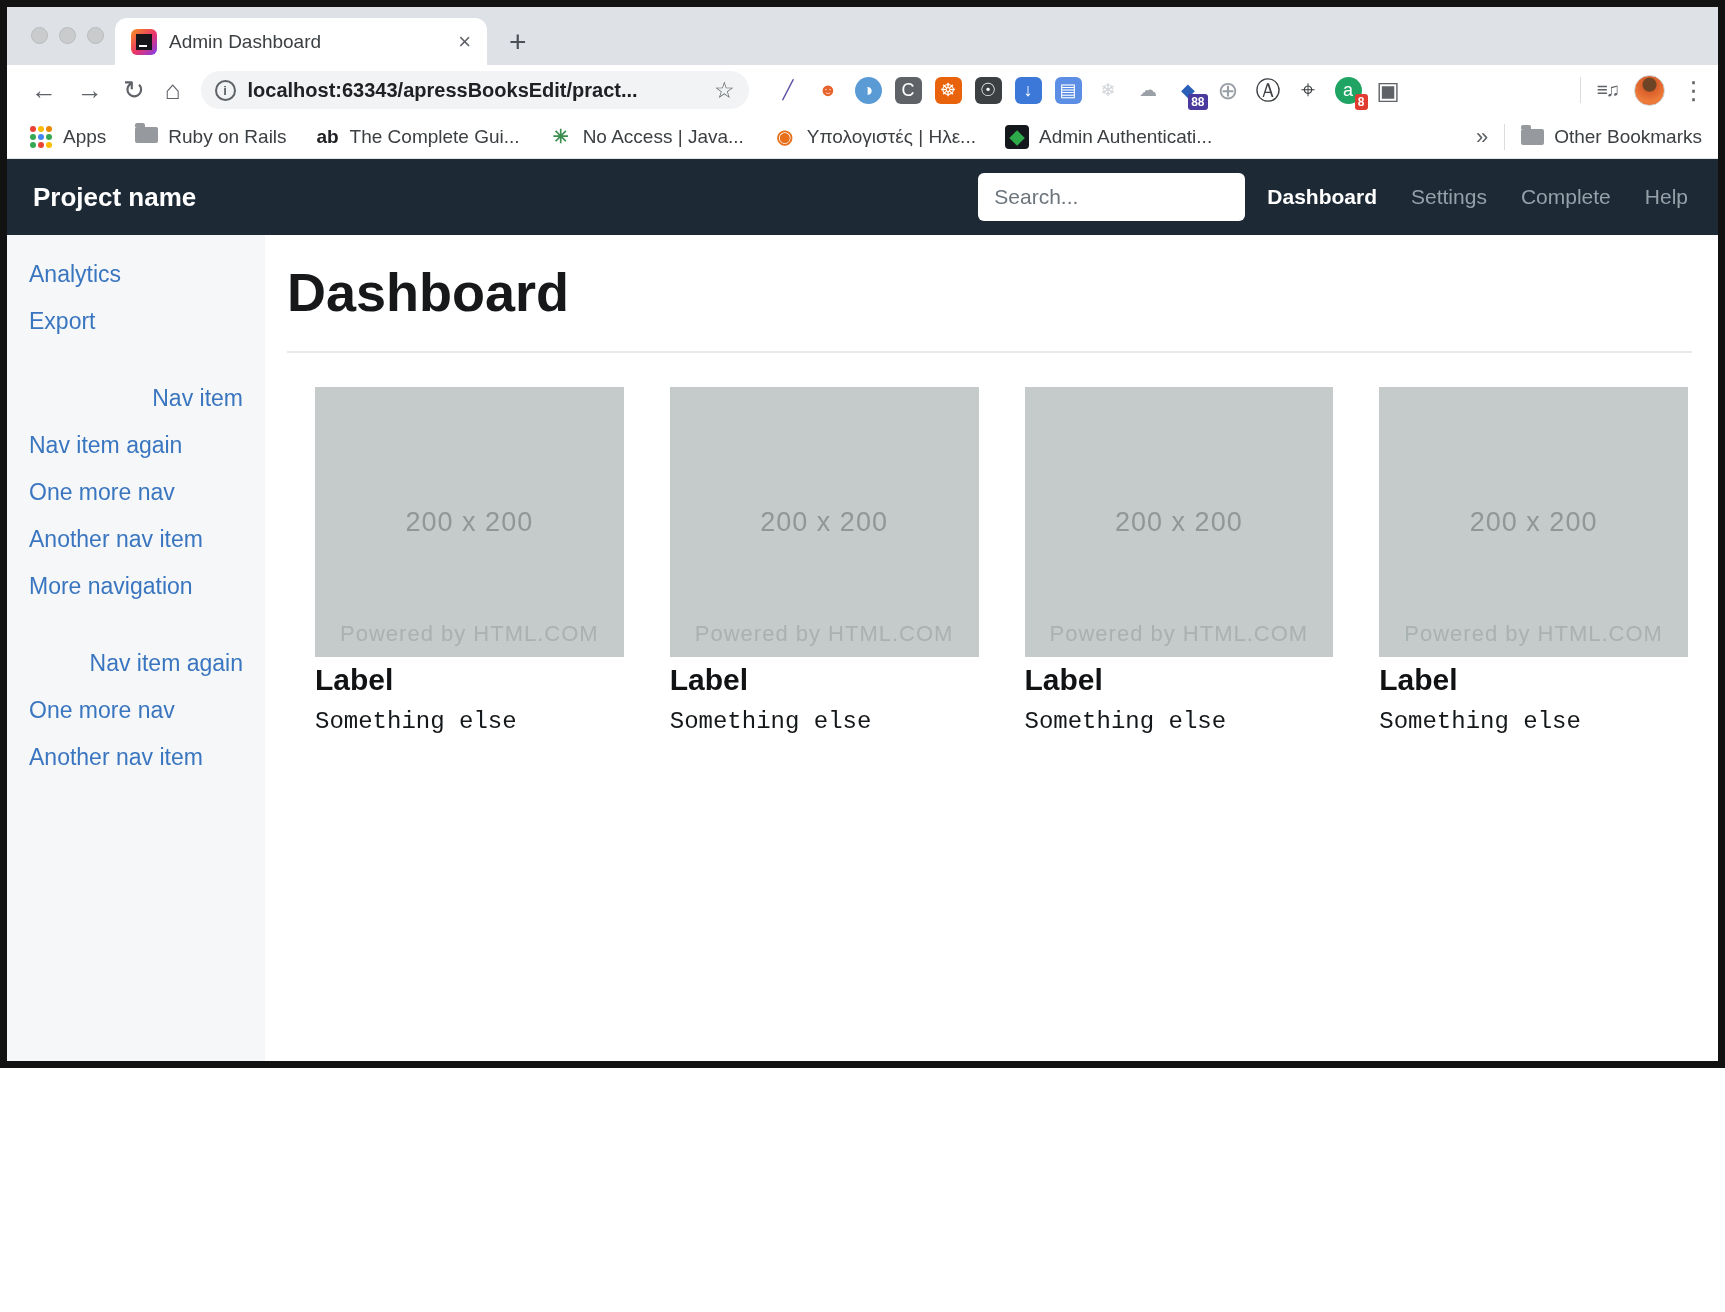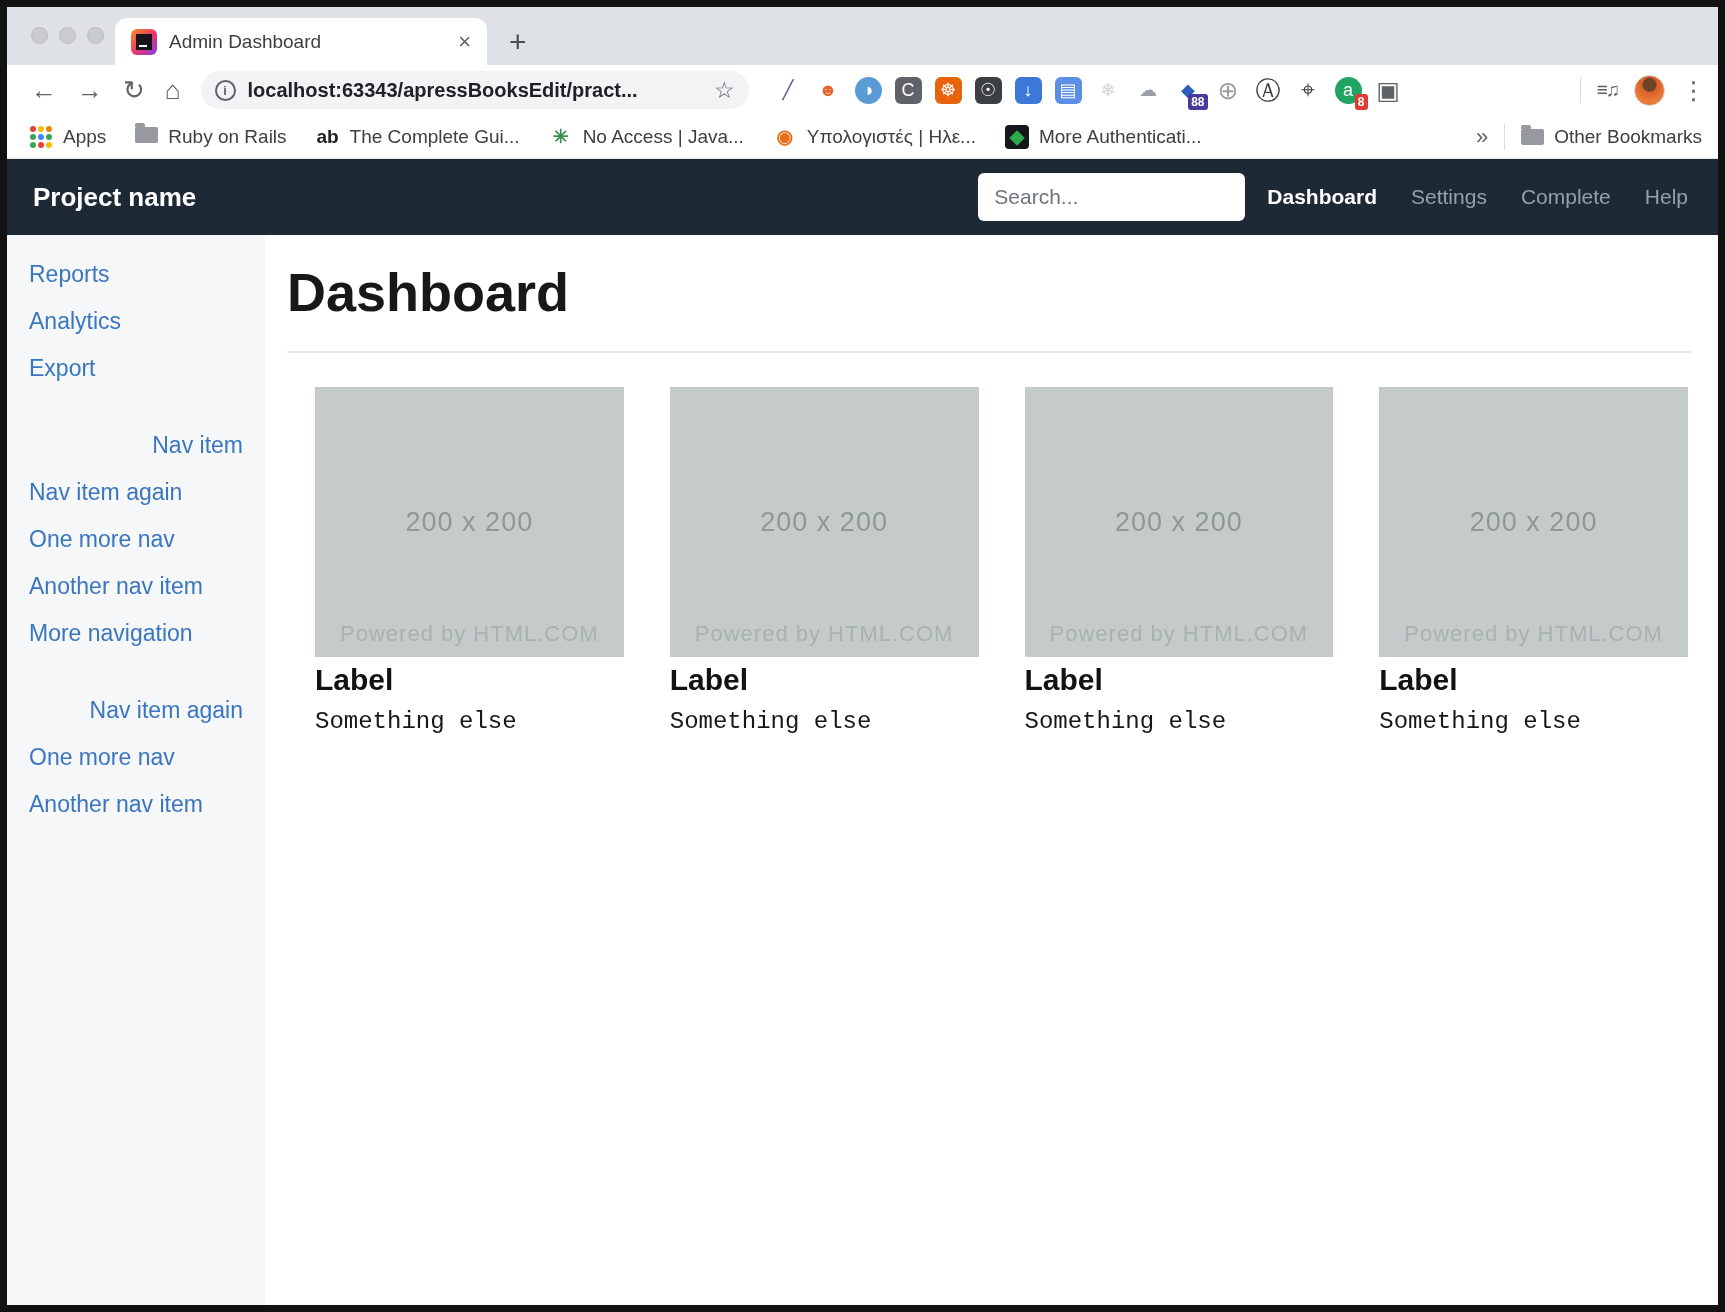--- a/index.html
+++ b/index.html
@@ -1,18 +1,18 @@
 <!DOCTYPE html>
 <html><head>
 <meta charset="utf-8">
 <title>Admin Dashboard</title>
 <style>
   * { margin:0; padding:0; box-sizing:border-box; }
   html,body { width:1725px; height:1312px; background:#fff; font-family:"Liberation Sans", sans-serif; }
-  .page { width:1725px; height:1312px; border:7px solid #121212; display:flex; flex-direction:column; background:#d946ef; overflow:hidden; }
+  .page { width:1725px; height:1068px; border:7px solid #121212; display:flex; flex-direction:column; background:#d946ef; overflow:hidden; }
 
   
   .tabstrip { height:58px; background:#dee1e6; display:flex; align-items:flex-end; flex:none; position:relative; }
   .traffic { position:absolute; top:20px; left:24px; display:flex; gap:11px; }
   .traffic span { width:17px; height:17px; border-radius:50%; background:#c9cbcd; border:1px solid #b9bbbd; }
   .tab { margin-left:108px; width:372px; height:47px; background:#fff; border-radius:12px 12px 0 0; display:flex; align-items:center; padding:0 16px; gap:12px; }
   .favicon { width:26px; height:26px; border-radius:6px; background:linear-gradient(135deg,#f7921e 0%,#e8336d 55%,#7d3ff0 100%); position:relative; flex:none; }
   .favicon::after { content:""; position:absolute; left:5px; top:5px; width:16px; height:16px; background:#16161a; }
   .favicon::before { content:""; position:absolute; left:8px; top:16px; width:8px; height:2px; background:#fff; z-index:1; }
   .tab-title { font-size:19px; color:#3c4043; flex:1; white-space:nowrap; overflow:hidden; }
@@ -238,21 +238,21 @@
           <span class="bm-glyph" style="color: rgb(232, 112, 26); background: transparent;">◉</span>
         </span>
         <span>Υπολογιστές | Ηλε...</span>
       </span>
 
       <span class="bm">
         <span class="bm-ic glyph">
 
           <span class="bm-glyph" style="color: rgb(47, 170, 74); background: rgb(20, 24, 28);">◆</span>
         </span>
-        <span>More Authenticati...</span>
+        <span>Admin Authenticati...</span>
       </span>
 
     <span class="bm-right">
       <span class="chevron">»</span>
       <span class="vdiv"></span>
       <span class="bm" style="margin-right:0;">
         <span class="folder-shape"></span>
         <span>Other Bookmarks</span>
       </span>
     </span>
@@ -271,21 +271,20 @@
 
         <span class="nav-link">Help</span>
 
     </div>
   </div>
 
   <div class="layout">
     <div class="sidebar">
 
 
-        <a class="side-item">Reports</a>
 
         <a class="side-item">Analytics</a>
 
         <a class="side-item">Export</a>
 
         <a class="side-item gap">Nav item</a>
 
         <a class="side-item">Nav item again</a>
 
         <a class="side-item">One more nav</a>

